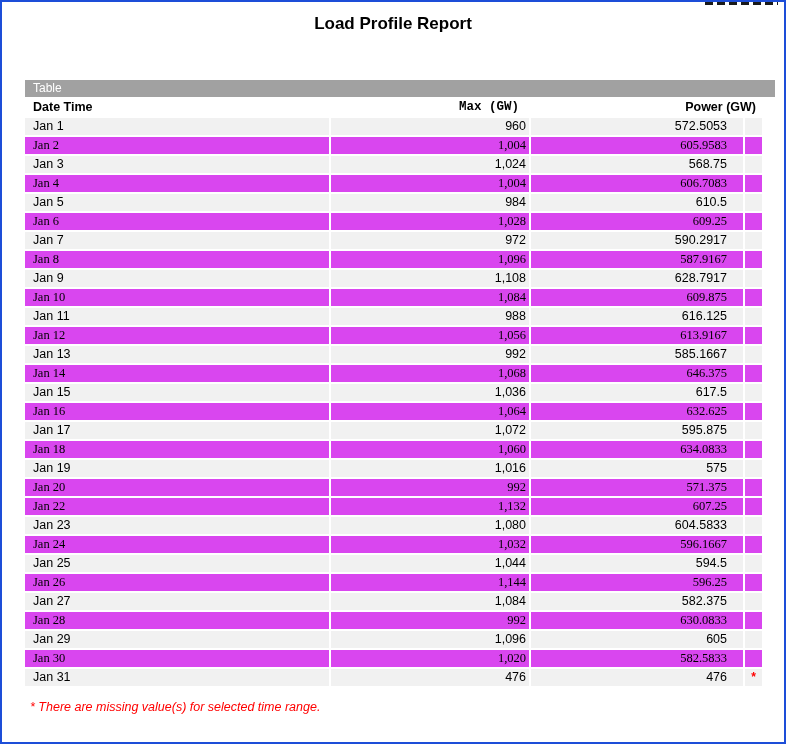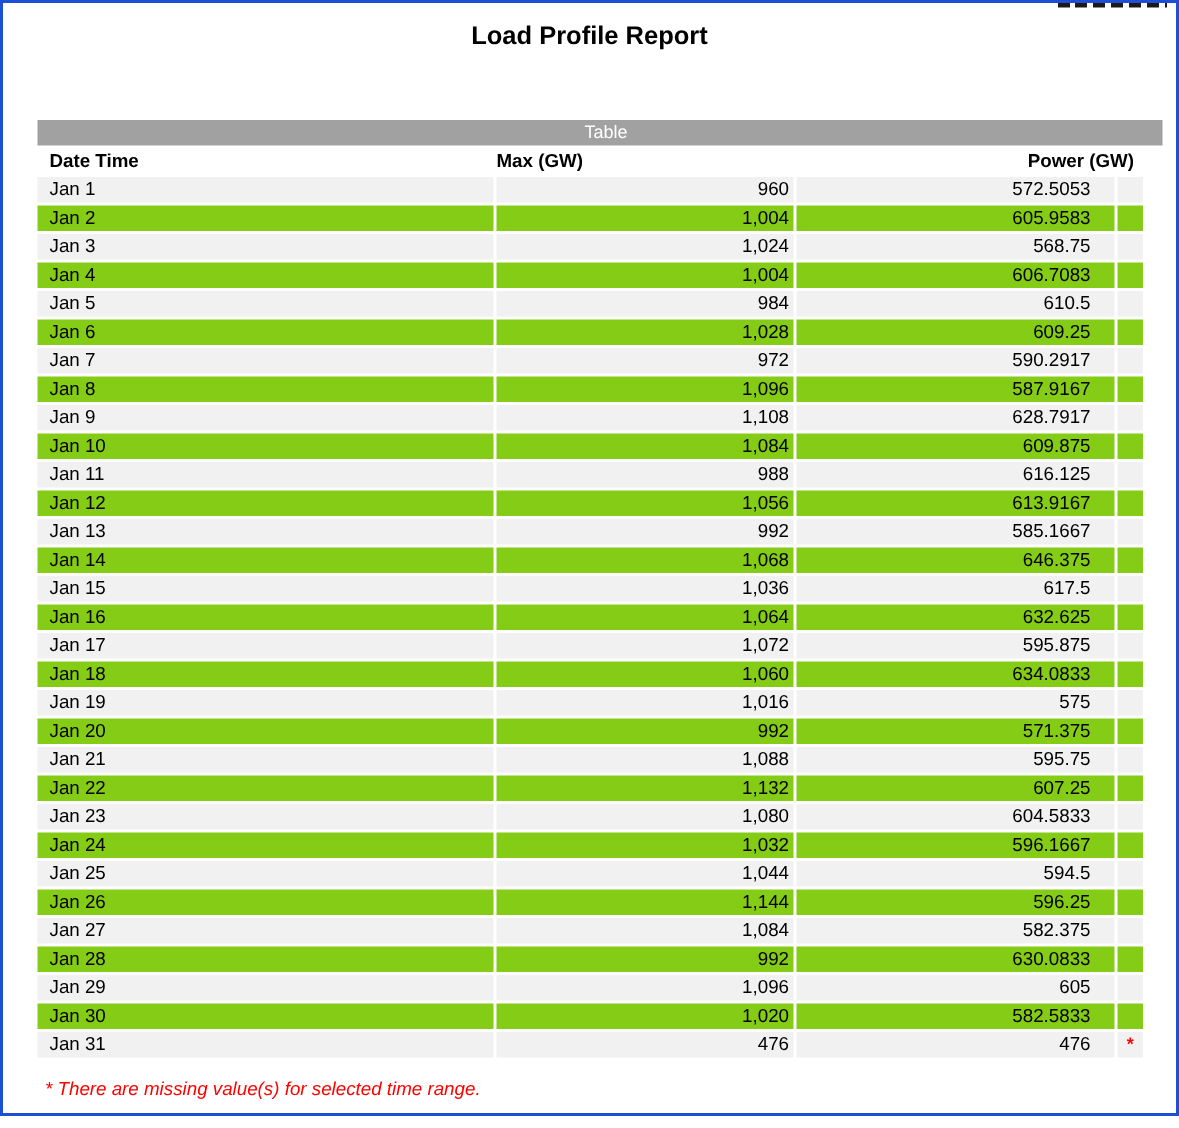--- a/index.html
+++ b/index.html
@@ -32,48 +32,47 @@
   .section-bar {
     margin: 46px 0 0 23px;
     width: 750px;
     height: 17px;
     box-sizing: border-box;
     background: #a1a1a1;
     color: #ffffff;
     font-size: 12px;
     line-height: 17px;
     padding-left: 8px;
-    text-align: center;
   }
   table.report-table {
     margin-left: 21px;
     border-collapse: separate;
     border-spacing: 2px;
     table-layout: fixed;
   }
   .report-table th, .report-table td {
     height: 17px;
     font-size: 12.5px;
     line-height: 17px;
     padding: 0;
     vertical-align: middle;
     color: #000000;
     white-space: nowrap;
     overflow: hidden;
   }
   .report-table th { font-weight: bold; }
   th.col-date  { text-align: left;  padding-left: 8px; margin-top: 32px; }
-  th.col-max   { text-align: left; padding-right: 10px; }
+  th.col-max   { text-align: right; padding-right: 10px; font-family: Liberation Mono, monospace; }
   th.col-power { text-align: right; padding-right: 6px; }
   td.cell-date  { text-align: left;  padding-left: 8px; }
   td.cell-max   { text-align: right; padding-right: 3px; }
   td.cell-power { text-align: right; padding-right: 16px; }
   td.cell-flag  { text-align: center; color: #ff0000; font-weight: bold; font-size: 12px; }
   tr.odd td { background: #f1f1f1; }
-  tr.even td { background: #84cc16; }
+  tr.even td { background: #d946ef; font-family: Liberation Serif, serif; }
   .footnote {
     margin: 12px 0 0 28px;
     font-size: 12.5px;
     color: #ff0000;
     font-style: italic;
   }
 </style>
 </head>
 <body>
 
@@ -215,26 +214,20 @@
           <td class="cell-max">1,016</td>
           <td class="cell-power">575</td>
           <td class="cell-flag"></td>
         </tr>
         <tr class="even">
           <td class="cell-date">Jan 20</td>
           <td class="cell-max">992</td>
           <td class="cell-power">571.375</td>
           <td class="cell-flag"></td>
         </tr>
-        <tr class="odd">
-          <td class="cell-date">Jan 21</td>
-          <td class="cell-max">1,088</td>
-          <td class="cell-power">595.75</td>
-          <td class="cell-flag"></td>
-        </tr>
         <tr class="even">
           <td class="cell-date">Jan 22</td>
           <td class="cell-max">1,132</td>
           <td class="cell-power">607.25</td>
           <td class="cell-flag"></td>
         </tr>
         <tr class="odd">
           <td class="cell-date">Jan 23</td>
           <td class="cell-max">1,080</td>
           <td class="cell-power">604.5833</td>

